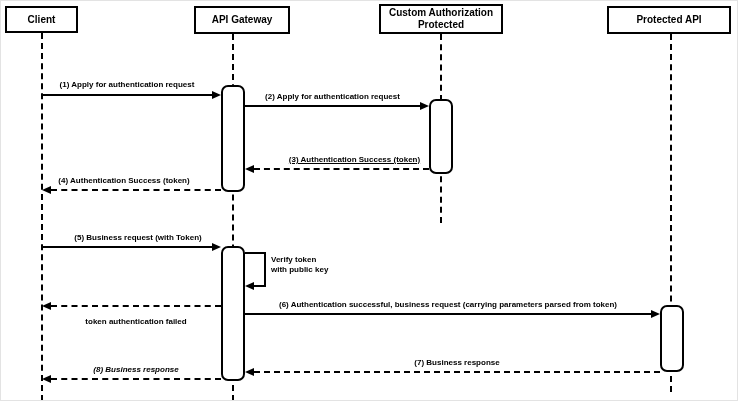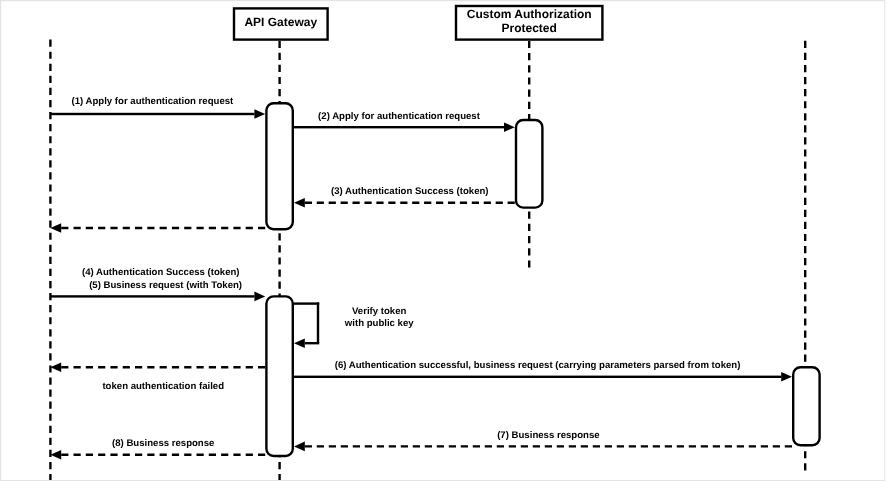--- a/index.html
+++ b/index.html
@@ -30,23 +30,25 @@
             white-space:pre-line; line-height:1.25; z-index:3; }
   .note { position:absolute; font-size:8px; font-weight:bold; text-align:left;
           white-space:pre-line; line-height:1.25; z-index:3; }
 </style>
 </head>
 <body>
 
 <div class="stage">
 
   
-  <div class="actor" style="left:193px; top:5px; width:80px; height:28px;">API Gateway</div>
+  <div class="actor" style="left:4px; top:5px; width:73px; height:27px;">Client</div>
+  <div class="actor" style="left:193px; top:5px; width:96px; height:28px;">API Gateway</div>
   <div class="actor" style="left:378px; top:3px; width:124px; height:30px;">Custom Authorization
 Protected</div>
+  <div class="actor" style="left:606px; top:5px; width:124px; height:28px;">Protected API</div>
 
   
   <div class="lifeline" style="left:40px; top:32px; height:368px;"></div>
   <div class="lifeline" style="left:231px; top:33px; height:367px;"></div>
   <div class="lifeline" style="left:439px; top:33px; height:189px;"></div>
   <div class="lifeline" style="left:669px; top:33px; height:358px;"></div>
 
   
   <div class="activation" style="left:220px; top:84px; width:24px; height:107px;"></div>
   <div class="activation" style="left:428px; top:98px; width:24px; height:75px;"></div>
@@ -62,46 +64,46 @@
 
   
   <div class="msg">
     <div class="mlabel" style="left:244px; top:91px; width:175px;">(2) Apply for authentication request</div>
     <div class="mline" style="left:244px; top:104px; width:175px;"></div>
     <div class="arrow right" style="left:419px; top:101px;"></div>
   </div>
 
   
   <div class="msg">
-    <div class="mlabel" style="left:253px; top:154px; width:175px;">(3) Authentication Success (token)</div>
+    <div class="mlabel" style="left:266px; top:154px; width:175px;text-decoration:underline;">(3) Authentication Success (token)</div>
     <div class="arrow left" style="left:244px; top:164px;"></div>
     <div class="mline dashed" style="left:253px; top:167px; width:175px;"></div>
   </div>
 
   
   <div class="msg">
-    <div class="mlabel" style="left:48px; top:175px; width:170px;margin-top:46px;">(4) Authentication Success (token)</div>
+    <div class="mlabel" style="left:38px; top:175px; width:170px;">(4) Authentication Success (token)</div>
     <div class="arrow left" style="left:41px; top:185px;"></div>
     <div class="mline dashed" style="left:50px; top:188px; width:170px;"></div>
   </div>
 
   
   <div class="msg">
     <div class="mlabel" style="left:52px; top:232px; width:170px;">(5) Business request (with Token)</div>
     <div class="mline" style="left:41px; top:245px; width:170px;"></div>
     <div class="arrow right" style="left:211px; top:242px;"></div>
   </div>
 
   
   <div class="msg">
     <div class="mline" style="left:244px; top:251px; width:21px;"></div>
     <div class="vline" style="left:263px; top:251px; height:34px;"></div>
     <div class="mline" style="left:253px; top:284px; width:12px;"></div>
     <div class="arrow left" style="left:244px; top:281px;"></div>
-    <div class="mlabel" style="left:270px; top:254px; width:90px; text-align:center;">Verify token
+    <div class="mlabel" style="left:270px; top:254px; width:90px; text-align:left;">Verify token
 with public key</div>
   </div>
 
   
   <div class="msg">
     <div class="mlabel" style="left:50px; top:291px; width:170px;margin-top:25px;">token authentication failed</div>
     <div class="arrow left" style="left:41px; top:301px;"></div>
     <div class="mline dashed" style="left:50px; top:304px; width:170px;"></div>
   </div>
 
@@ -114,20 +116,20 @@
 
   
   <div class="msg">
     <div class="mlabel" style="left:253px; top:357px; width:406px;">(7) Business response</div>
     <div class="arrow left" style="left:244px; top:367px;"></div>
     <div class="mline dashed" style="left:253px; top:370px; width:406px;"></div>
   </div>
 
   
   <div class="msg">
-    <div class="mlabel" style="left:50px; top:364px; width:170px;">(8) Business response</div>
+    <div class="mlabel" style="left:50px; top:364px; width:170px;font-style:italic;">(8) Business response</div>
     <div class="arrow left" style="left:41px; top:374px;"></div>
     <div class="mline dashed" style="left:50px; top:377px; width:170px;"></div>
   </div>
 
   
 
 </div>
 
 </body></html>

